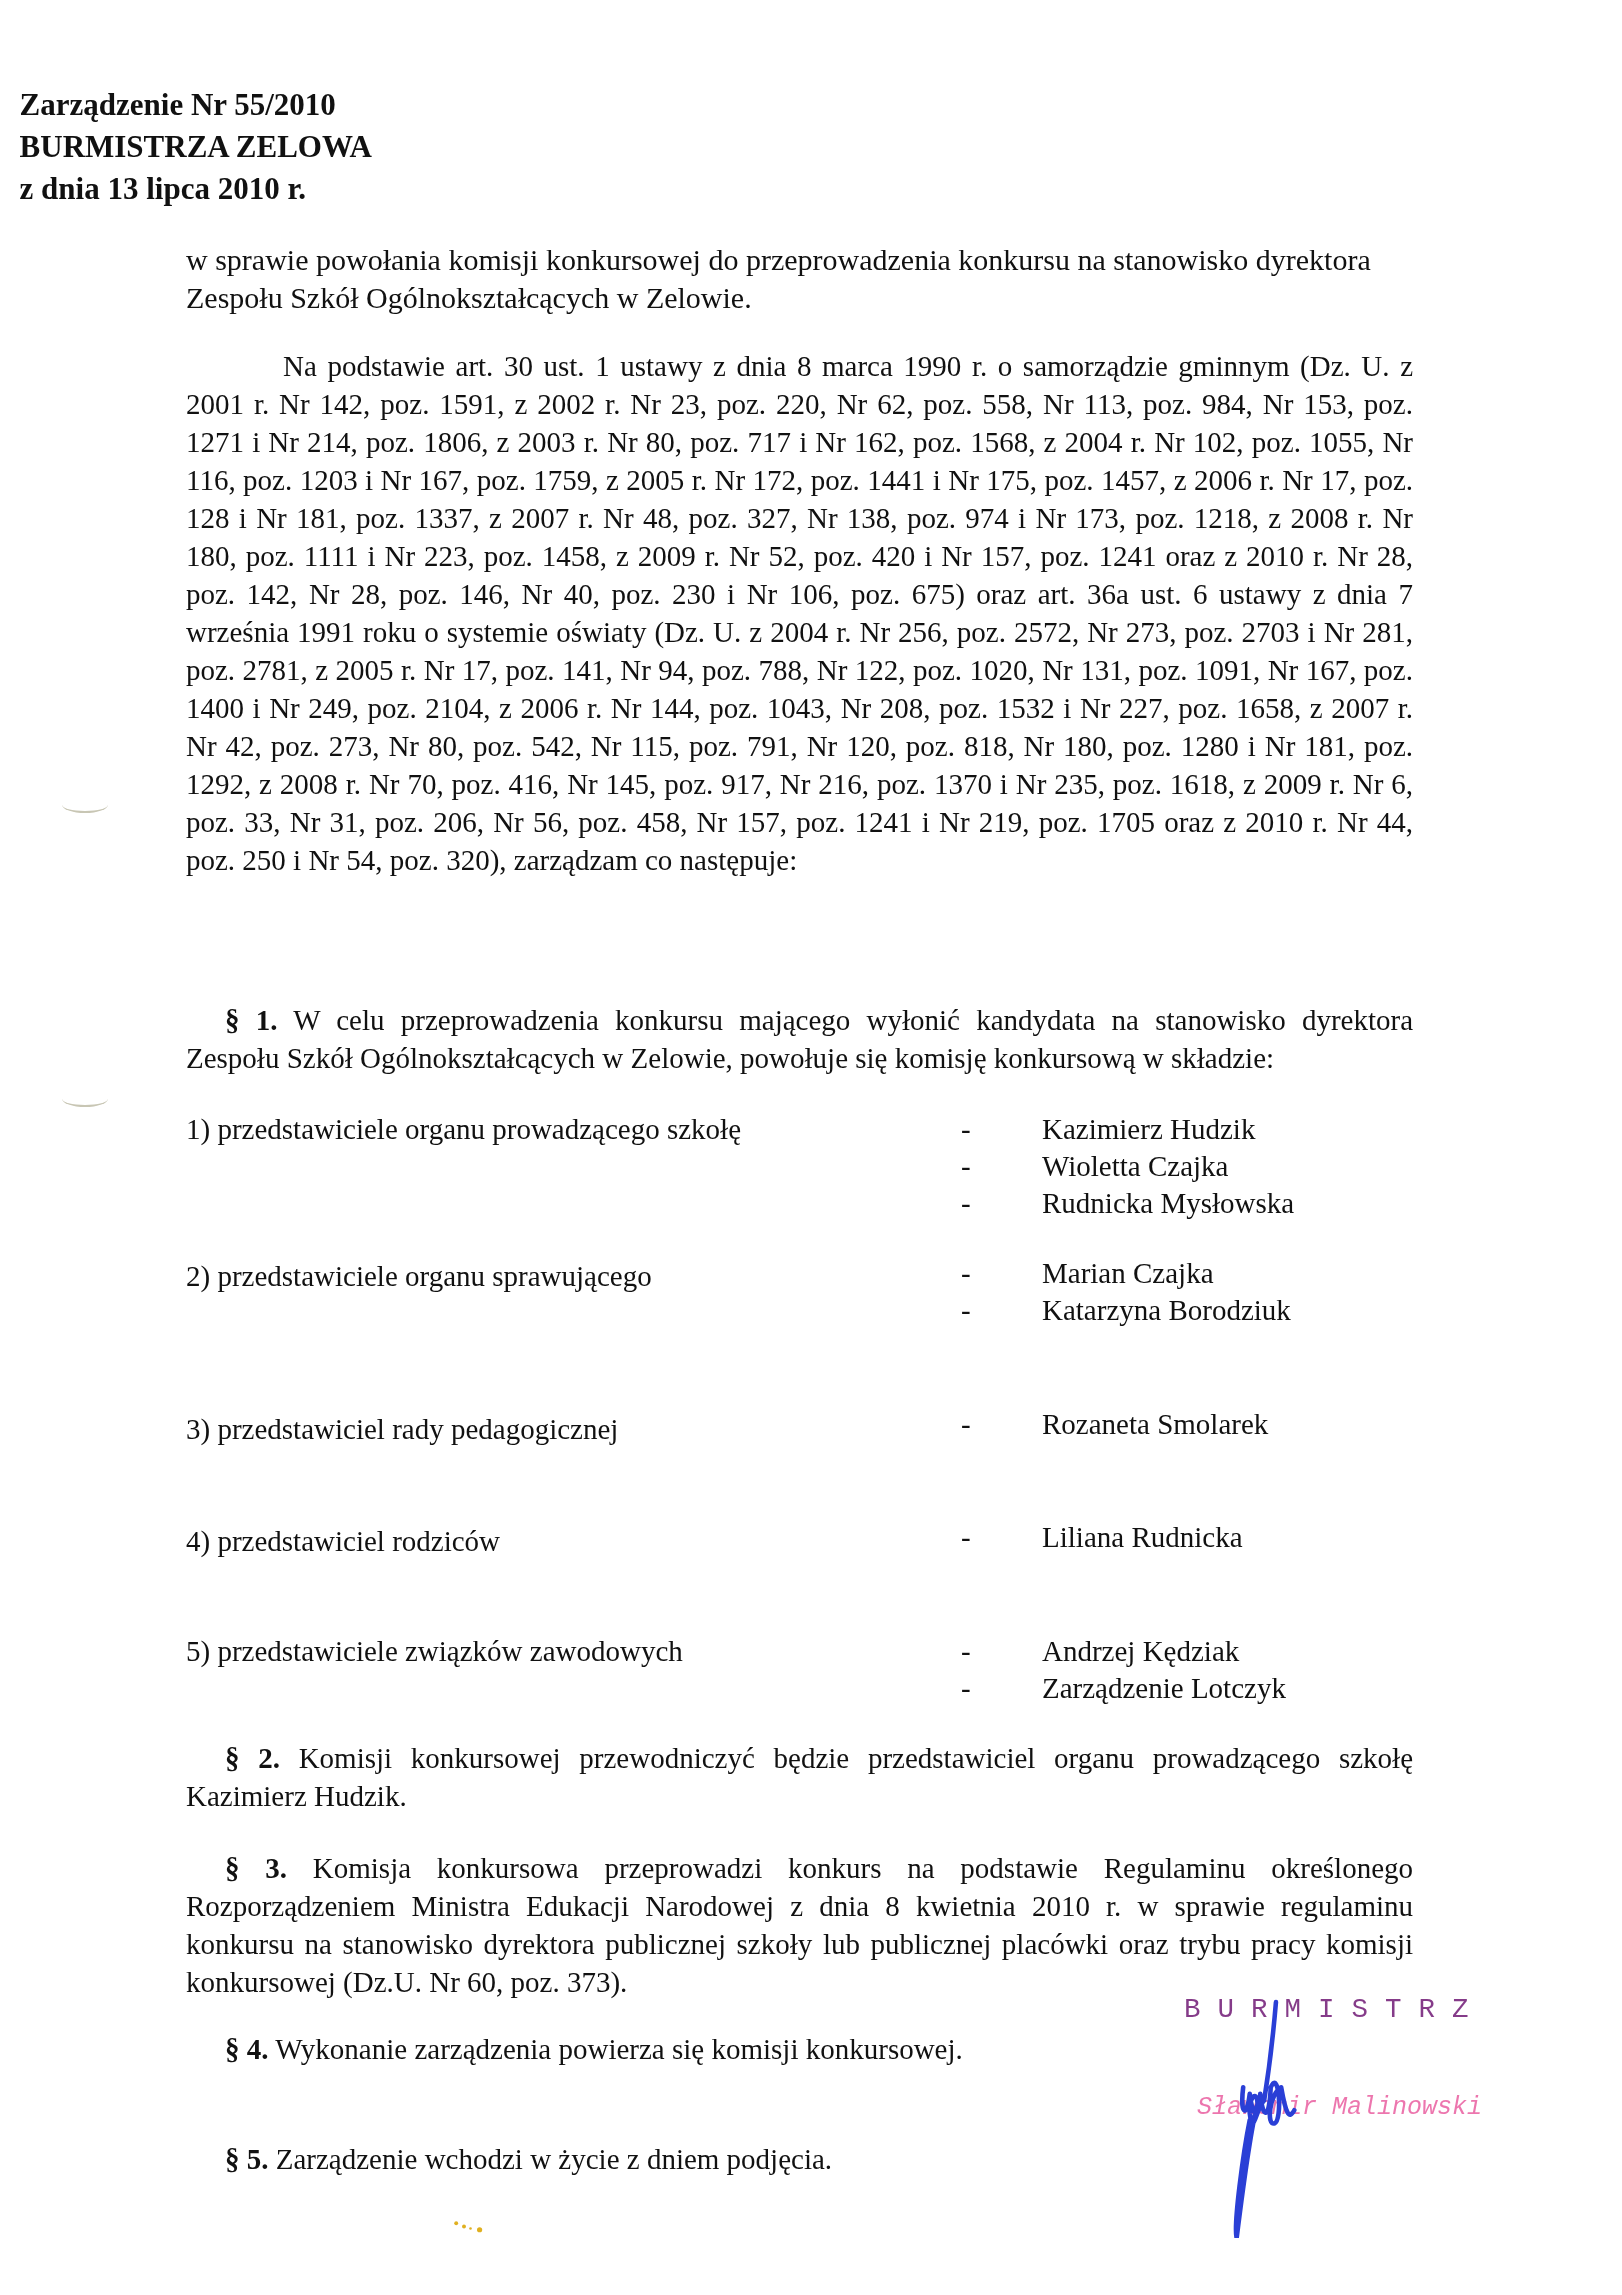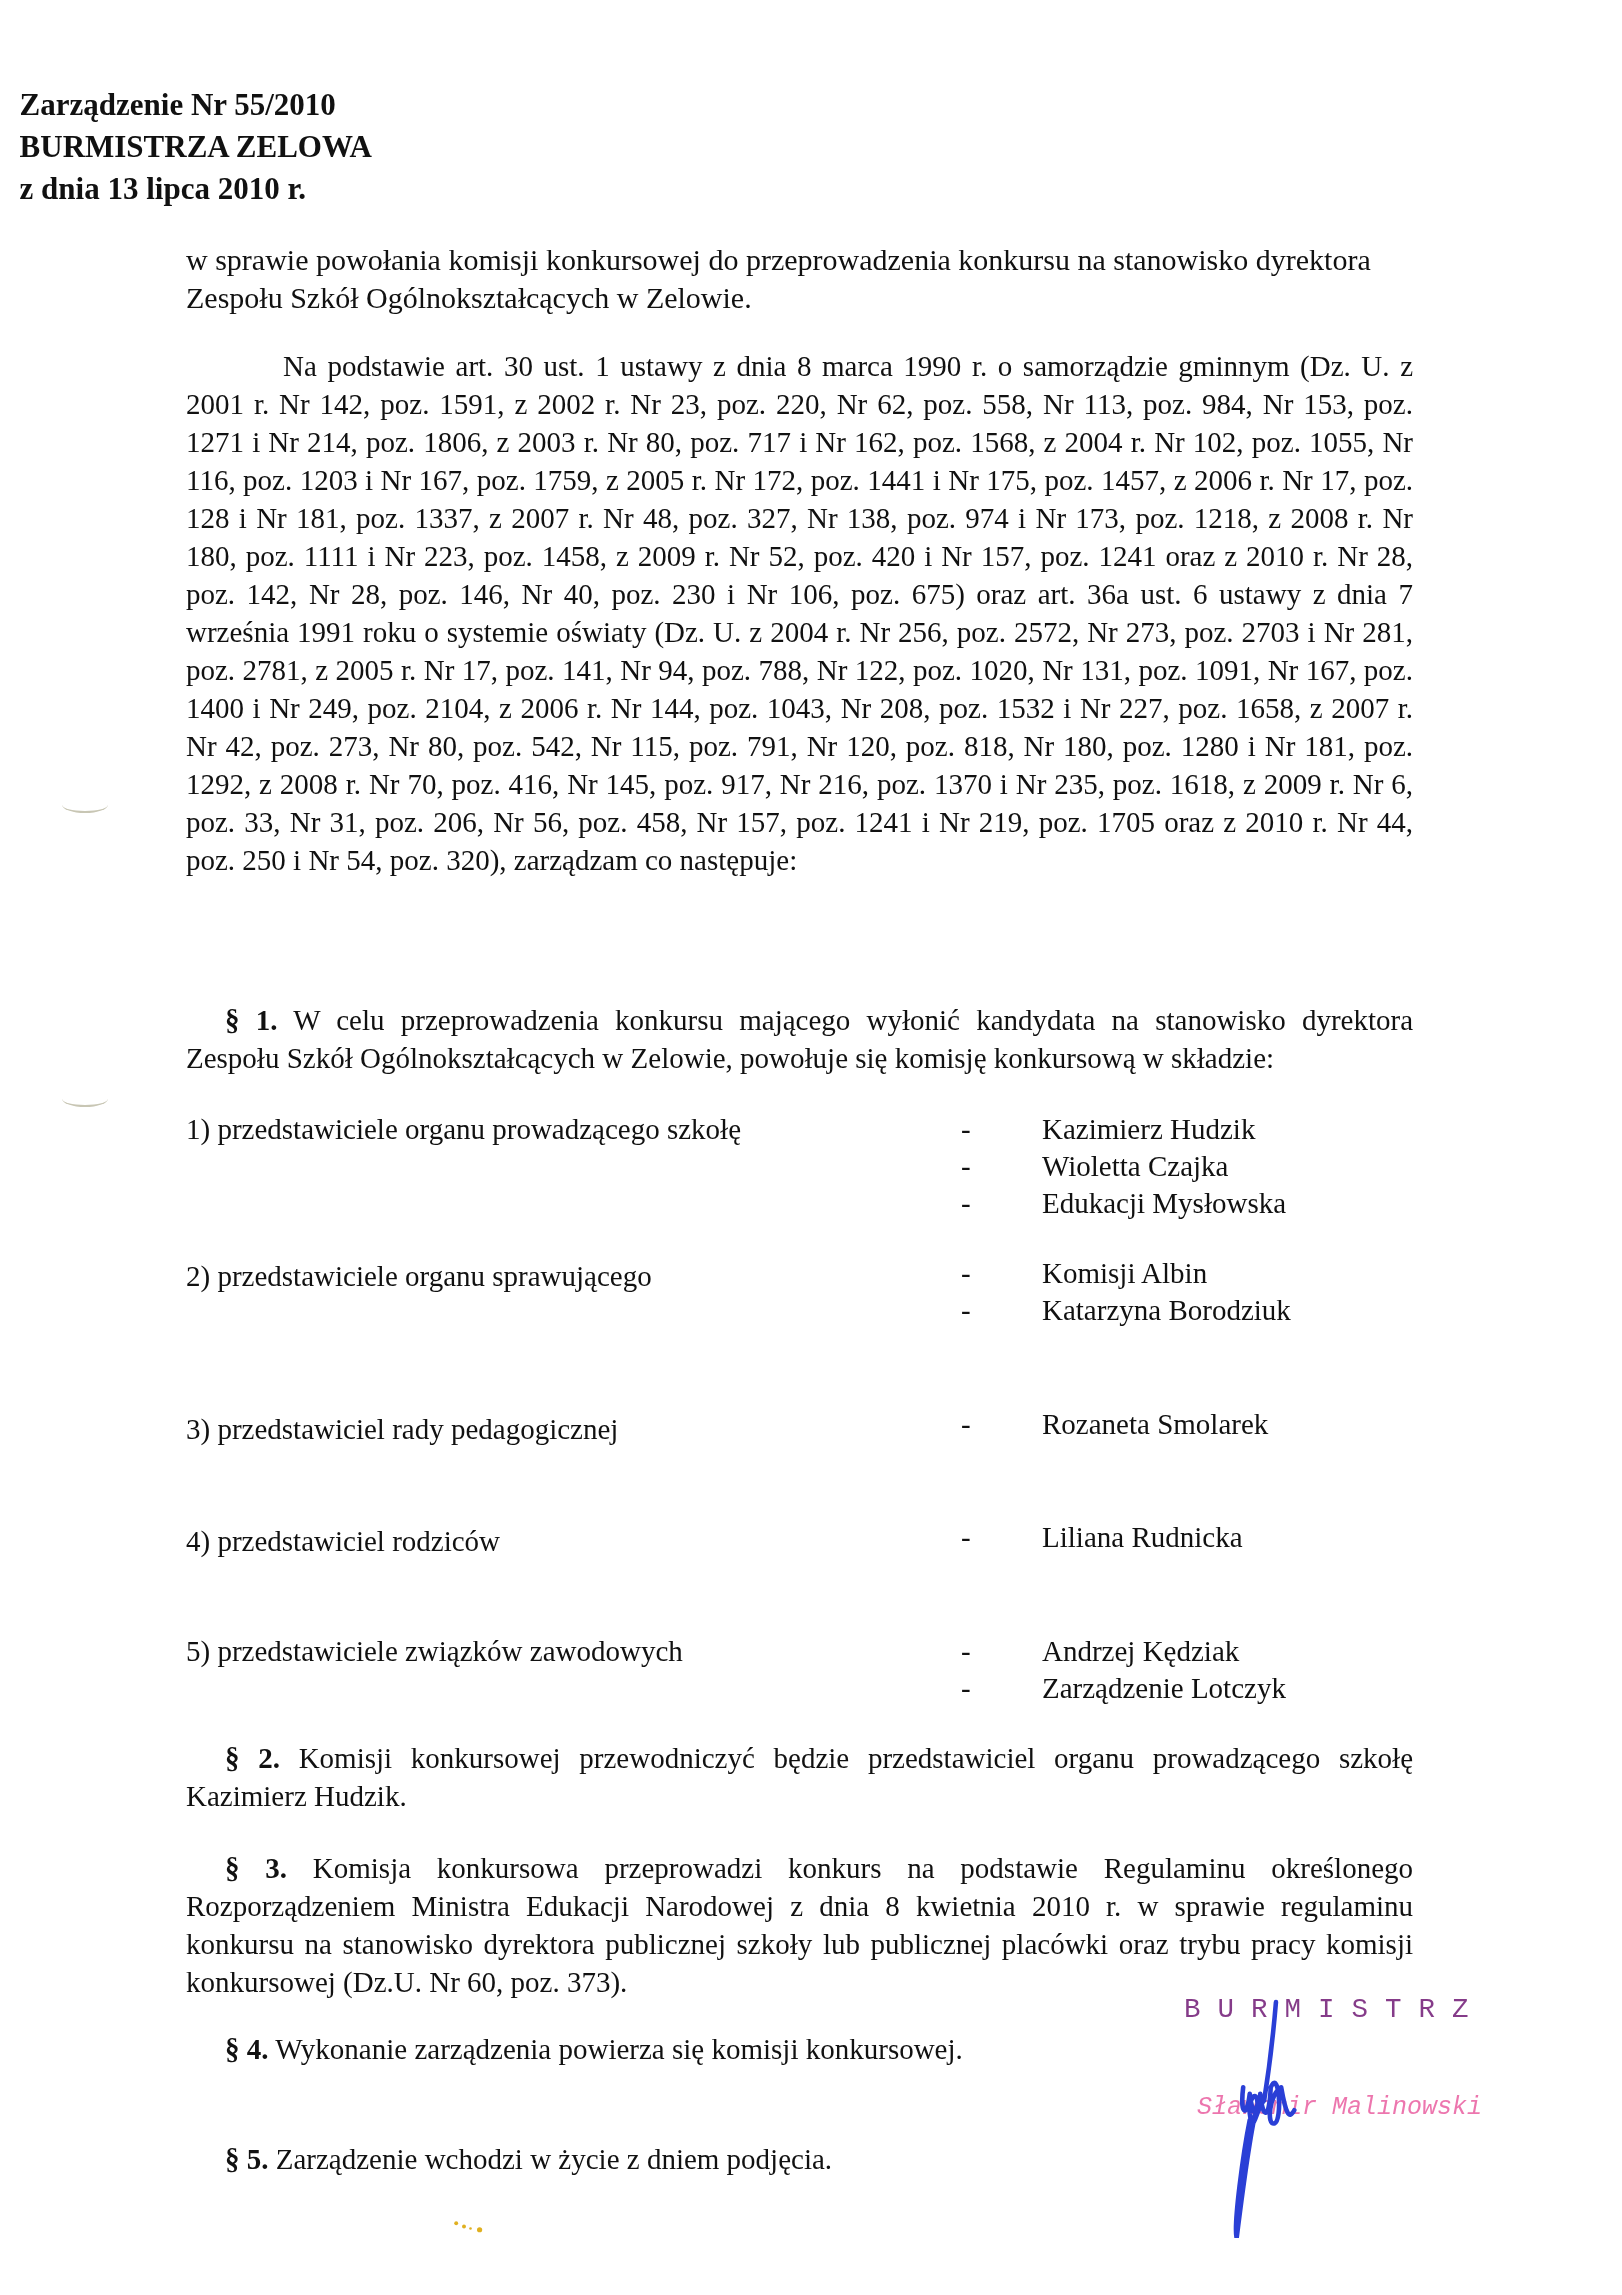--- a/index.html
+++ b/index.html
@@ -68,33 +68,33 @@
     <div class="name-row">
         <span class="dash">-</span>
         <span class="name">Kazimierz Hudzik</span>
       </div>
     <div class="name-row">
         <span class="dash">-</span>
         <span class="name">Wioletta Czajka</span>
       </div>
     <div class="name-row">
         <span class="dash">-</span>
-        <span class="name">Edukacji Mysłowska</span>
+        <span class="name">Rudnicka Mysłowska</span>
       </div>
   </div>
 </div>
 
 <div class="member-group" style="top:1255px;">
   <div class="group-label">
     <span style="position:relative;top:2.6px;display:block">2) przedstawiciele organu sprawującego</span>
   </div>
   <div class="names">
     <div class="name-row">
         <span class="dash">-</span>
-        <span class="name">Komisji Albin</span>
+        <span class="name">Marian Czajka</span>
       </div>
     <div class="name-row">
         <span class="dash">-</span>
         <span class="name">Katarzyna Borodziuk</span>
       </div>
   </div>
 </div>
 
 <div class="member-group" style="top:1406px;">
   <div class="group-label" style="top:5.2px">3) przedstawiciel rady pedagogicznej</div>

